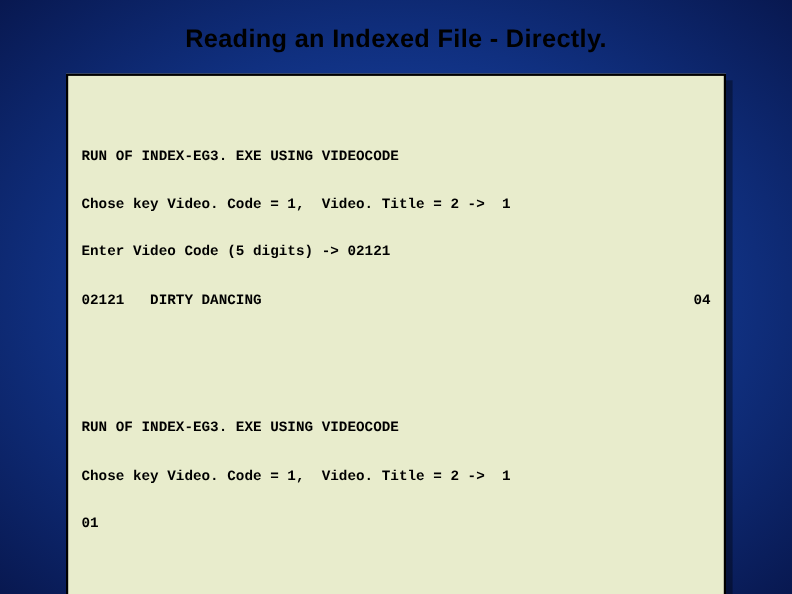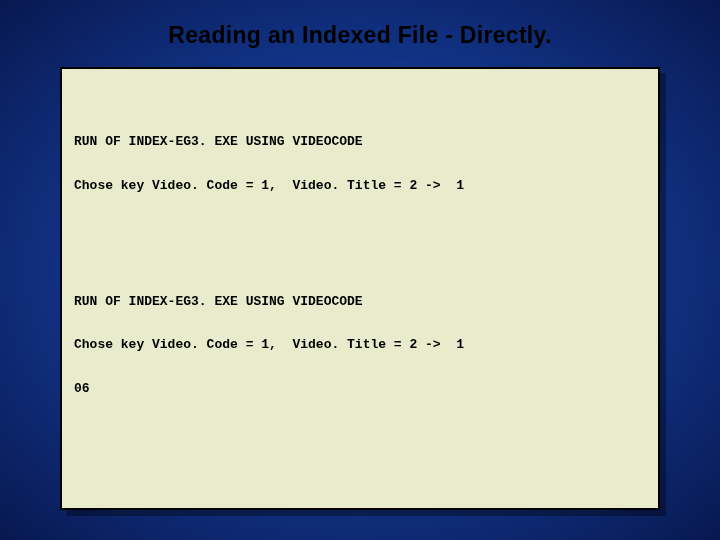--- a/index.html
+++ b/index.html
@@ -56,23 +56,25 @@
 <body>
 
 <div class="title">Reading an Indexed File - Directly.</div>
 
 <div class="terminal-wrap">
   <div class="terminal-shadow"></div>
   <div class="terminal">
     <div class="block">
       <div>RUN OF INDEX-EG3. EXE USING VIDEOCODE</div>
       <div>Chose key Video. Code = 1,  Video. Title = 2 -&gt;  1</div>
+      <div>Enter Video Code (5 digits) -&gt; 02121</div>
+      <div class="row"><span>02121   DIRTY DANCING</span><span>04</span></div>
     </div>
     <div class="block">
       <div>RUN OF INDEX-EG3. EXE USING VIDEOCODE</div>
       <div>Chose key Video. Code = 1,  Video. Title = 2 -&gt;  1</div>
-      <div class="row"><span>06</span></div>
+      <div class="row"><span>01</span></div>
     </div>
     
     
     
   </div>
 </div>
 
 </body></html>

